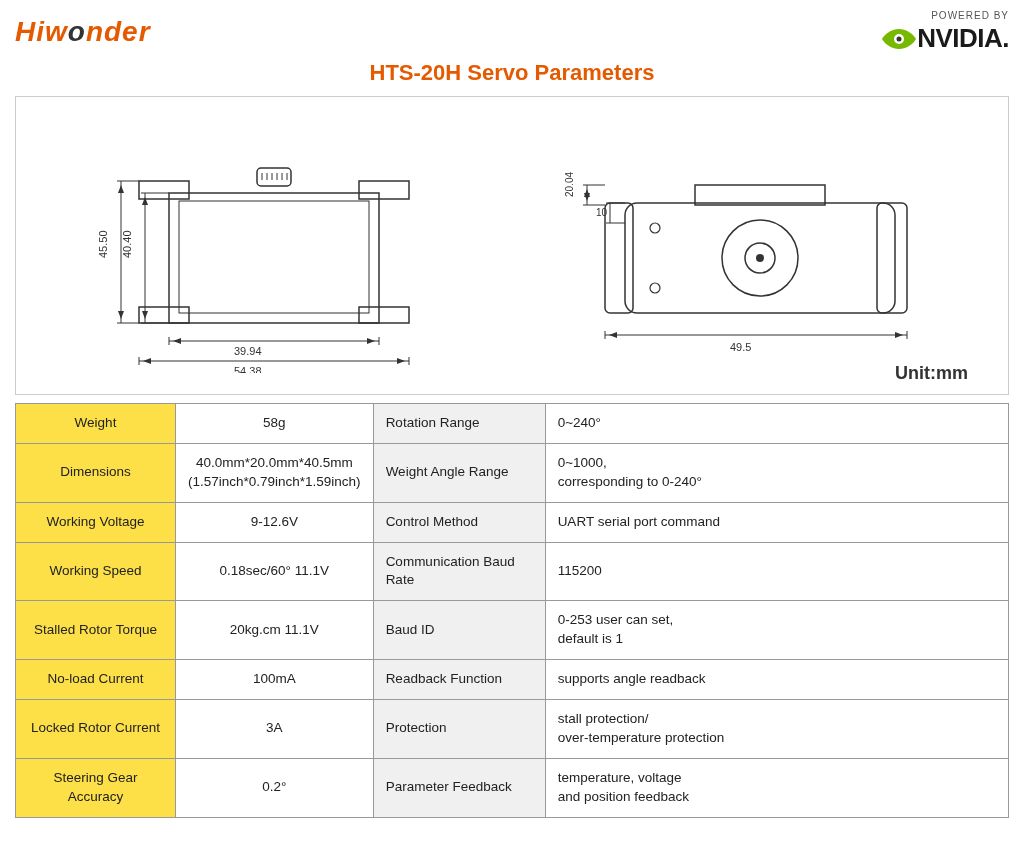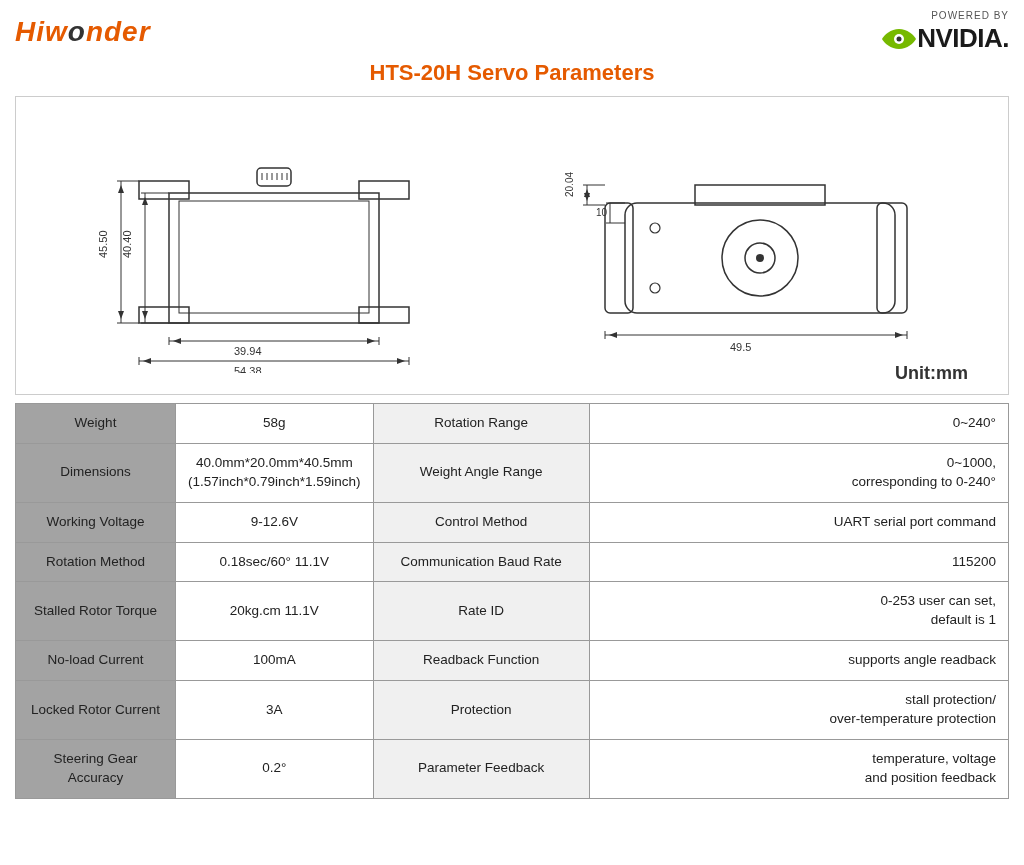--- a/index.html
+++ b/index.html
@@ -85,40 +85,39 @@
       border: 1px solid #999;
       font-size: 13.5px;
     }
     .params-table td {
       border: 1px solid #999;
       padding: 10px 12px;
       vertical-align: middle;
       line-height: 1.4;
     }
     .params-table .label-cell {
-      background: #a3a3a3;
+      background: #fde047;
       text-align: center;
       font-weight: normal;
       width: 160px;
       color: #222;
     }
     .params-table .value-cell {
       text-align: center;
       width: 164px;
       color: #222;
     }
     .params-table .label-cell-right {
       background: #f0f0f0;
-      text-align: center;
-      width: 216px;
+      width: 172px;
       color: #222;
       margin-left: 39px;
     }
     .params-table .value-cell-right {
-      text-align: right;
+      text-align: left;
       color: #222;
     }
 
     
     .diagrams-wrapper {
       display: flex;
       justify-content: space-around;
       align-items: center;
       width: 100%;
     }
@@ -260,29 +259,29 @@
         <td class="value-cell-right" style="white-space: pre-line;">0~1000,
 corresponding to 0-240°</td>
       </tr>
       <tr>
         <td class="label-cell">Working Voltage</td>
         <td class="value-cell" style="white-space: pre-line; margin-left: 7px;">9-12.6V</td>
         <td class="label-cell-right">Control Method</td>
         <td class="value-cell-right" style="white-space: pre-line;">UART serial port command</td>
       </tr>
       <tr>
-        <td class="label-cell">Rotation Method</td>
+        <td class="label-cell">Working Speed</td>
         <td class="value-cell" style="white-space: pre-line;">0.18sec/60° 11.1V</td>
         <td class="label-cell-right">Communication Baud Rate</td>
         <td class="value-cell-right" style="white-space: pre-line;">115200</td>
       </tr>
       <tr>
         <td class="label-cell">Stalled Rotor Torque</td>
         <td class="value-cell" style="white-space: pre-line;">20kg.cm 11.1V</td>
-        <td class="label-cell-right">Rate ID</td>
+        <td class="label-cell-right">Baud ID</td>
         <td class="value-cell-right" style="white-space: pre-line;">0-253 user can set,
 default is 1</td>
       </tr>
       <tr>
         <td class="label-cell">No-load Current</td>
         <td class="value-cell" style="white-space: pre-line;">100mA</td>
         <td class="label-cell-right">Readback Function</td>
         <td class="value-cell-right" style="white-space: pre-line;">supports angle readback</td>
       </tr>
       <tr>

